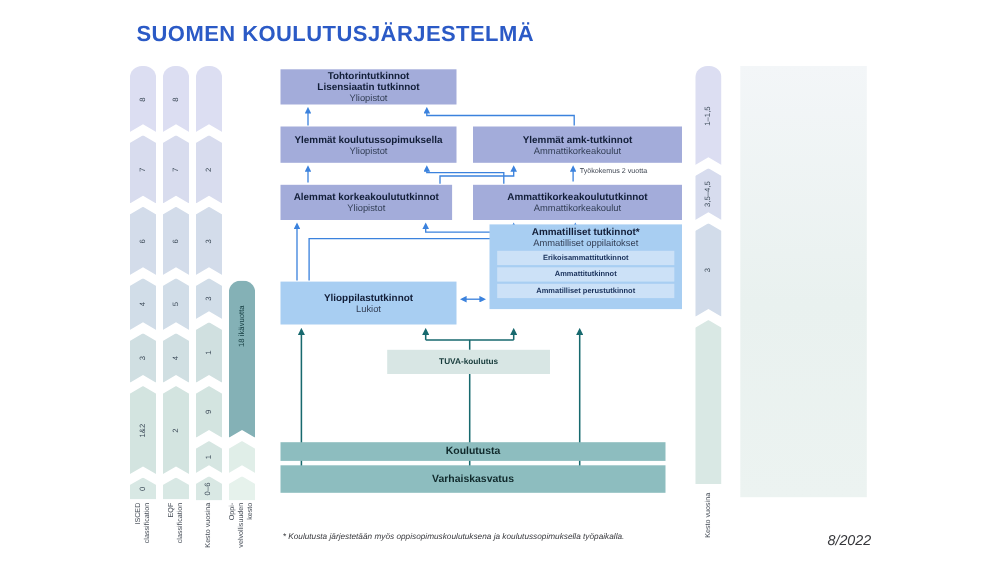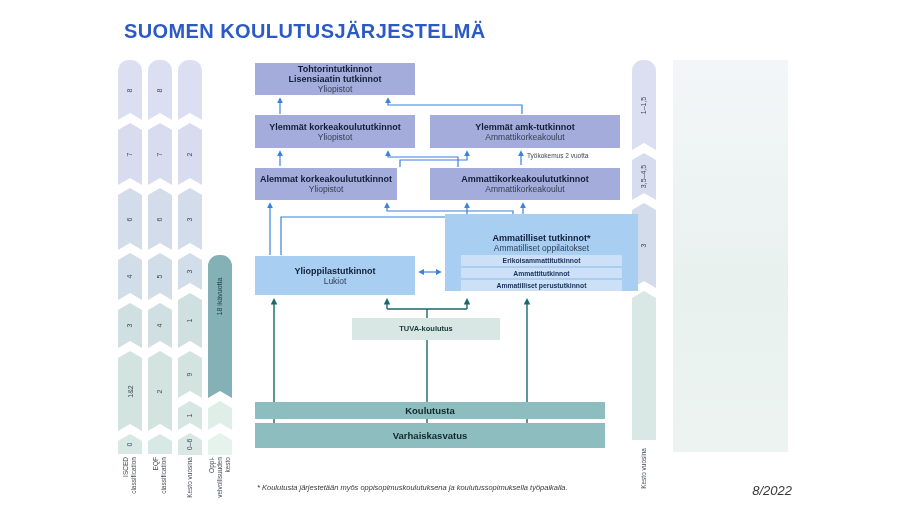--- a/index.html
+++ b/index.html
@@ -191,39 +191,39 @@
   <div class="colfooter" style="left:560px;top:448px;">
     <span>Kesto vuosina</span>
   </div>
 
   <div class="box indigo" style="left:255px;top:63px;width:160px;height:32px;">
     <div class="bt">Tohtorintutkinnot</div>
     <div class="bt">Lisensiaatin tutkinnot</div>
     <div class="bs">Yliopistot</div>
   </div>
   <div class="box indigo" style="left:255px;top:115px;width:160px;height:33px;">
-    <div class="bt">Ylemmät korkeakoulututkinnot</div>
+    <div class="bt">Ylemmät koulutussopimuksella</div>
     <div class="bs">Yliopistot</div>
   </div>
   <div class="box indigo" style="left:430px;top:115px;width:190px;height:33px;">
     <div class="bt">Ylemmät amk-tutkinnot</div>
     <div class="bs">Ammattikorkeakoulut</div>
   </div>
-  <div class="box indigo" style="left:255px;top:168px;width:142px;height:32px;">
+  <div class="box indigo" style="left:255px;top:168px;width:156px;height:32px;">
     <div class="bt">Alemmat korkeakoulututkinnot</div>
     <div class="bs">Yliopistot</div>
   </div>
   <div class="box indigo" style="left:430px;top:168px;width:190px;height:32px;">
     <div class="bt">Ammattikorkeakoulututkinnot</div>
     <div class="bs">Ammattikorkeakoulut</div>
   </div>
 
   <div class="note" style="left:527px;top:152px;">Työkokemus 2 vuotta</div>
 
-  <div class="box lblue" style="left:445px;top:214px;width:193px;height:77px;justify-content:flex-start;padding-top:19px;">
+  <div class="box lblue" style="left:445px;top:204px;width:175px;height:77px;justify-content:flex-start;padding-top:2px;">
     <div class="bt">Ammatilliset tutkinnot*</div>
     <div class="bs">Ammatilliset oppilaitokset</div>
     <div class="amm-item" style="width:161px;">Erikoisammattitutkinnot</div>
     <div class="amm-item" style="width:161px;">Ammattitutkinnot</div>
     <div class="amm-item" style="width:161px;">Ammatilliset perustutkinnot</div>
   </div>
 
   <div class="box lblue" style="left:255px;top:256px;width:160px;height:39px;text-align:center;">
     <div class="bt">Ylioppilastutkinnot</div>
     <div class="bs">Lukiot</div>

